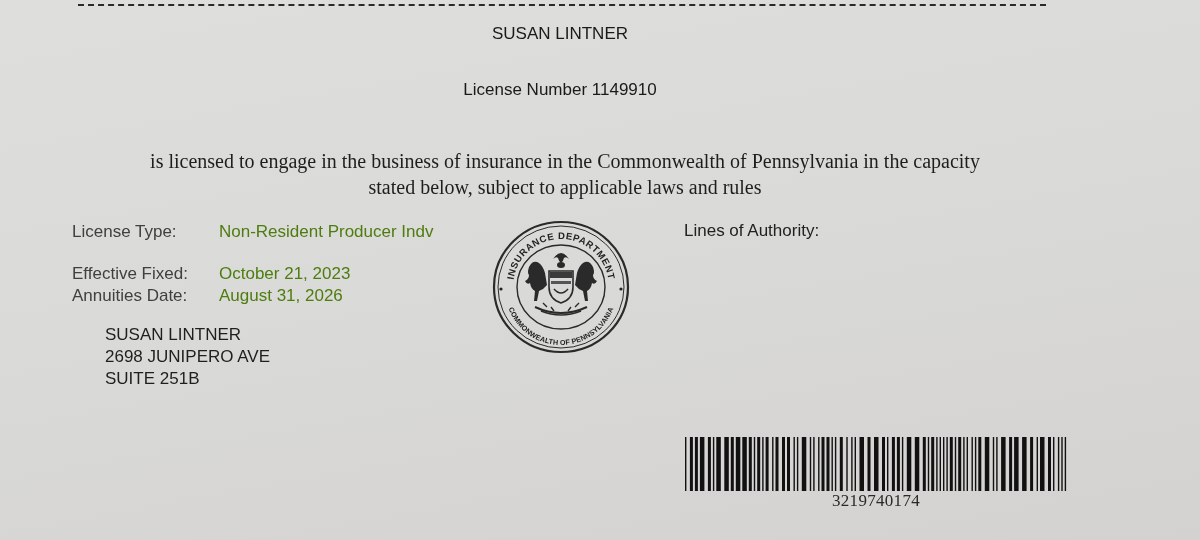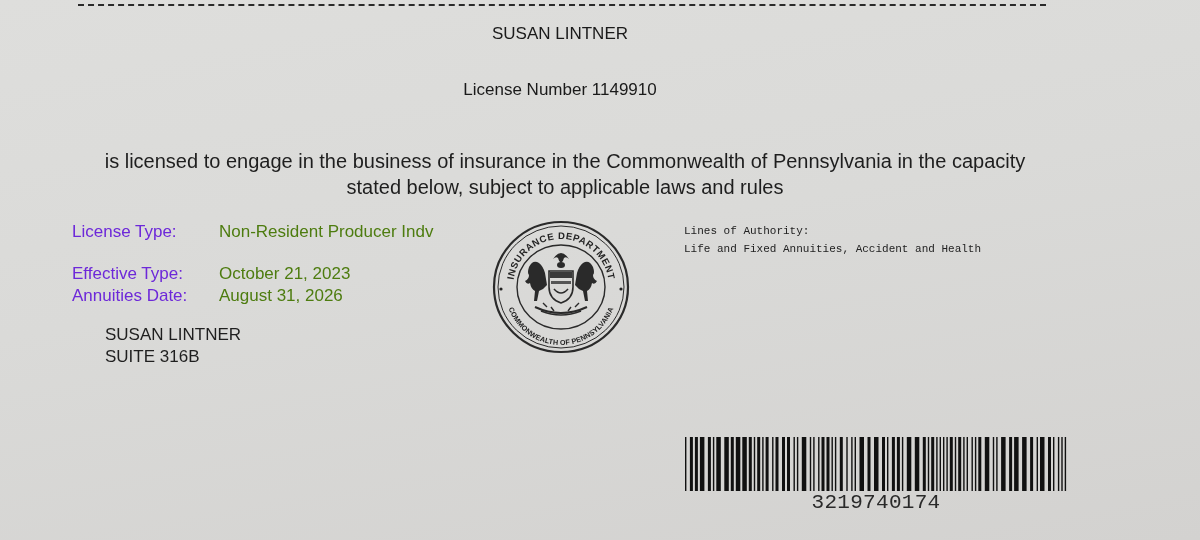--- a/index.html
+++ b/index.html
@@ -32,37 +32,37 @@
       font-size: 17px;
       color: #1a1a1a;
     }
     .holder-name { top: 24px; }
     .holder-license { top: 46px; margin-top: 34px; }
     .statement {
       position: absolute;
       left: 0;
       width: 1130px;
       text-align: center;
-      font-family: Liberation Sans, sans-serif;
+      font-family: Liberation Serif, serif;
       font-size: 20px;
       color: #1e1e1e;
       line-height: 26px;
     }
     .statement-1 { top: 148px; }
     .statement-2 { top: 174px; }
     .field {
       position: absolute;
       font-family: "Liberation Sans", sans-serif;
       font-size: 17px;
       color: #2a2a2a;
     }
     .field .label {
       position: absolute;
       left: 0;
-      color: #6d28d9;
+      color: #404040;
       white-space: nowrap;
     }
     .field .value {
       position: absolute;
       left: 147px;
       white-space: nowrap;
       color: #4d7c0f;
     }
     .f-type { left: 72px; top: 222px; }
     .f-eff { left: 72px; top: 264px; }
@@ -81,71 +81,72 @@
       position: absolute;
       left: 491px;
       top: 219px;
       width: 140px;
       height: 136px;
     }
     .authority {
       position: absolute;
       left: 684px;
       top: 222px;
-      font-family: Liberation Mono, monospace;
-      font-size: 11px;
+      font-family: Liberation Sans, sans-serif;
+      font-size: 17px;
       line-height: 18px;
       color: #222;
     }
     .barcode {
       position: absolute;
       left: 684px;
       top: 437px;
       width: 384px;
       height: 54px;
     }
     .barcode-number {
       position: absolute;
       left: 684px;
       top: 491px;
       width: 384px;
       text-align: center;
-      font-family: Liberation Mono, monospace;
-      font-size: 21px;
+      font-family: Liberation Serif, serif;
+      font-size: 17px;
       color: #2a2a2a;
       letter-spacing: 0.3px;
     }
   </style>
 </head>
 <body>
 
 <div class="perf-line"></div>
 
 <div class="holder holder-name">SUSAN LINTNER</div>
 <div class="holder holder-license">License Number 1149910</div>
 
 <div class="statement statement-1">is licensed to engage in the business of insurance in the Commonwealth of Pennsylvania in the capacity</div>
 <div class="statement statement-2">stated below, subject to applicable laws and rules</div>
 
 <div class="field f-type">
   <span class="label">License Type:</span>
   <span class="value">Non-Resident Producer Indv</span>
 </div>
 <div class="field f-eff">
-  <span class="label">Effective Type:</span>
+  <span class="label">Effective Fixed:</span>
   <span class="value">October 21, 2023</span>
 </div>
 <div class="field f-exp">
   <span class="label">Annuities Date:</span>
   <span class="value">August 31, 2026</span>
 </div>
 
 <div class="address">
   <div>SUSAN LINTNER</div>
-  <div>SUITE 316B</div>
+  <div>2698 JUNIPERO AVE</div>
+  <div>SUITE 251B</div>
 </div>
 
 <svg class="seal" viewBox="0 0 140 136">
   <defs>
     <path id="sealTopArc" d="M 22 68 A 48 48 0 0 1 118 68"></path>
     <path id="sealBotArc" d="M 14 70 A 56 56 0 0 0 126 70"></path>
   </defs>
   <ellipse cx="70" cy="68" rx="67" ry="65" fill="none" stroke="#2a2a2a" stroke-width="2.2"></ellipse>
   <ellipse cx="70" cy="68" rx="63" ry="61" fill="none" stroke="#2a2a2a" stroke-width="1"></ellipse>
   <ellipse cx="70" cy="68" rx="44" ry="42" fill="none" stroke="#2a2a2a" stroke-width="1.4"></ellipse>
@@ -170,21 +171,20 @@
 
   <path d="M102 48 q-4 -8 -10 -4 q-4 3 -6 10 l-2 12 q3 4 8 6 l2 10 h3 l-1 -10 q4 -2 5 -8 q3 2 5 -2 q-4 -2 -4 -6 q2 -2 0 -8z" fill="#2a2a2a"></path>
 
   <path d="M44 88 q26 12 52 0" fill="none" stroke="#2a2a2a" stroke-width="2"></path>
   <path d="M50 92 q20 8 40 0" fill="none" stroke="#2a2a2a" stroke-width="1.4"></path>
   <path d="M52 84 l4 4 M60 88 l3 4 M80 88 l-3 4 M88 84 l-4 4" stroke="#2a2a2a" stroke-width="1.4"></path>
 </svg>
 
 <div class="authority">
   <div>Lines of Authority:</div>
-  <div>Life and Fixed Annuities, Accident and Health</div>
 </div>
 
 <svg class="barcode" id="barcode-svg" viewBox="0 0 384 54" preserveAspectRatio="none">
     <rect x="1.0" y="0" width="1.4" height="54" fill="#111"></rect>
     <rect x="5.9" y="0" width="3" height="54" fill="#111"></rect>
     <rect x="10.9" y="0" width="3" height="54" fill="#111"></rect>
     <rect x="15.9" y="0" width="4.5" height="54" fill="#111"></rect>
     <rect x="23.9" y="0" width="3" height="54" fill="#111"></rect>
     <rect x="28.9" y="0" width="1.4" height="54" fill="#111"></rect>
     <rect x="32.3" y="0" width="4.5" height="54" fill="#111"></rect>

